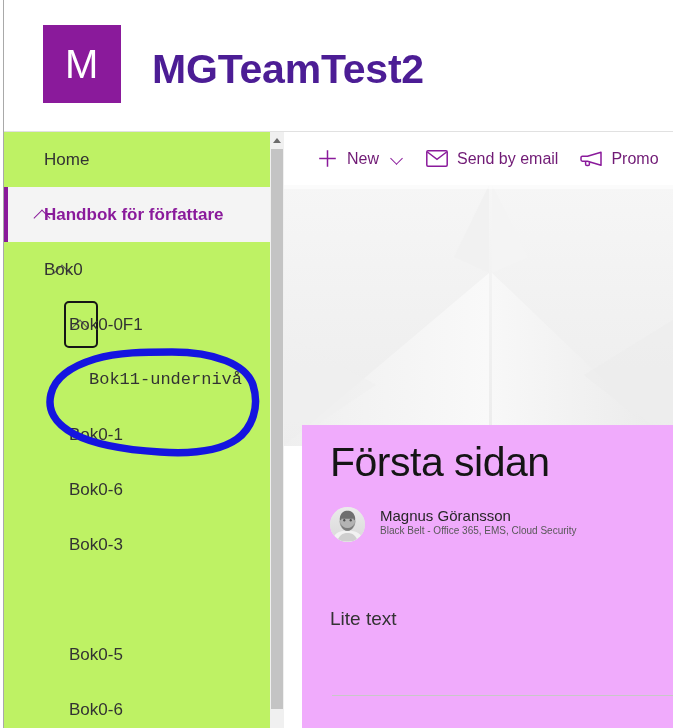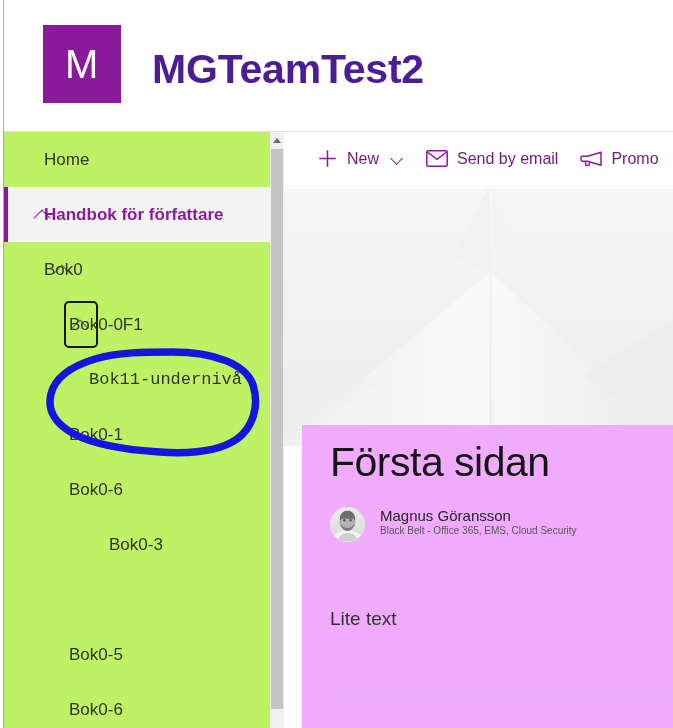--- a/index.html
+++ b/index.html
@@ -271,21 +271,21 @@
       <div class="nav-item" style="top: 220px;">
         <span class="nav-label" style="position: absolute; left: 85px; font-family: Liberation Mono, monospace;">Bok11-undernivå</span>
       </div>
       <div class="nav-item" style="top: 275px;">
         <span class="nav-label" style="position: absolute; left: 65px;">Bok0-1</span>
       </div>
       <div class="nav-item" style="top: 330px;">
         <span class="nav-label" style="position: absolute; left: 65px;">Bok0-6</span>
       </div>
       <div class="nav-item" style="top: 385px;">
-        <span class="nav-label" style="position: absolute; left: 65px; margin-left: 40px;">Bok0-3</span>
+        <span class="nav-label" style="position: absolute; left: 65px;">Bok0-3</span>
       </div>
       <div class="nav-item" style="top: 495px; text-align: center;">
         <span class="nav-label" style="position: absolute; left: 65px;">Bok0-5</span>
       </div>
       <div class="nav-item" style="top: 550px;">
         <span class="nav-label" style="position: absolute; left: 65px;">Bok0-6</span>
       </div>
     </nav>
 
   <div class="nav-scrollbar">

